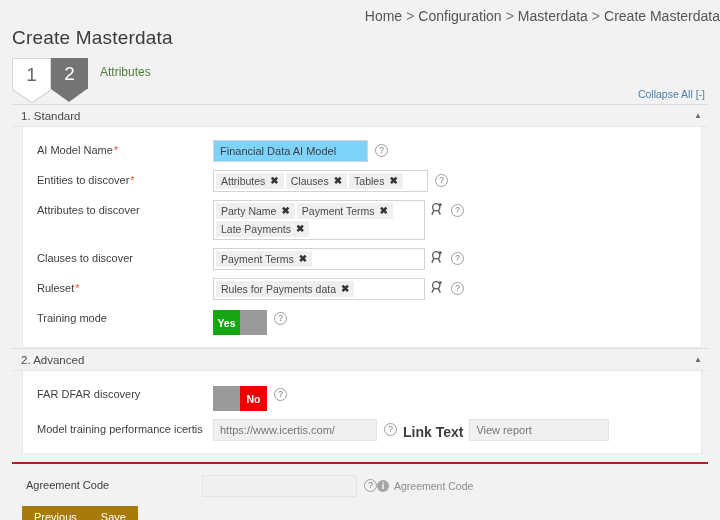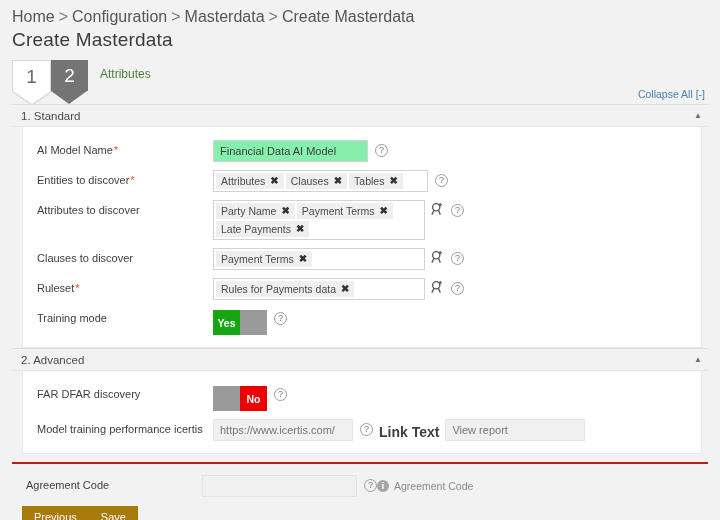--- a/index.html
+++ b/index.html
@@ -10,23 +10,24 @@
     font-family: "Liberation Sans", sans-serif;
     font-size: 11px;
     color: #444;
     overflow: hidden;
     position: relative;
   }
 
   
   #breadcrumb {
     padding: 8px 0 0 12px;
-    font-size: 16px;
+    font-size: 14px;
     color: #555;
     white-space: nowrap;
+    text-align: right;
   }
   #breadcrumb .crumb { color: #555; }
   #breadcrumb .sep { color: #777; margin: 0 4px; }
 
   #page-title {
     padding: 3px 0 0 12px;
     font-size: 19px;
     font-weight: 400;
     color: #3b3b3b;
     letter-spacing: .2px;
@@ -142,34 +143,34 @@
     color: #3e3e3e;
     line-height: 1.25;
   }
   .req { color: #e8552e; margin-left: 1px; font-size: 11px; }
   .row-ctl { display: flex; align-items: flex-start; flex: 1; }
 
   
   .txt {
     height: 22px;
     border: 1px solid #d3d3d3;
-    background: #86efac;
+    background: #7dd3fc;
     font-family: "Liberation Sans", sans-serif;
     font-size: 11px;
     color: #3e3e3e;
     padding: 0 6px;
     outline: none;
   }
   .txt.w-name { width: 155px; }
   .txt.disabled {
     background: #f0f0f0;
     border-color: #e4e4e4;
     color: #a9a9a9;
   }
-  .txt.w-url { width: 140px; }
+  .txt.w-url { width: 164px; }
   .txt.w-link { width: 140px; }
   .txt.w-agr { width: 155px; }
 
   
   .tagbox {
     border: 1px solid #d3d3d3;
     background: #fff;
     min-height: 22px;
     padding: 2px 2px;
     display: flex;

